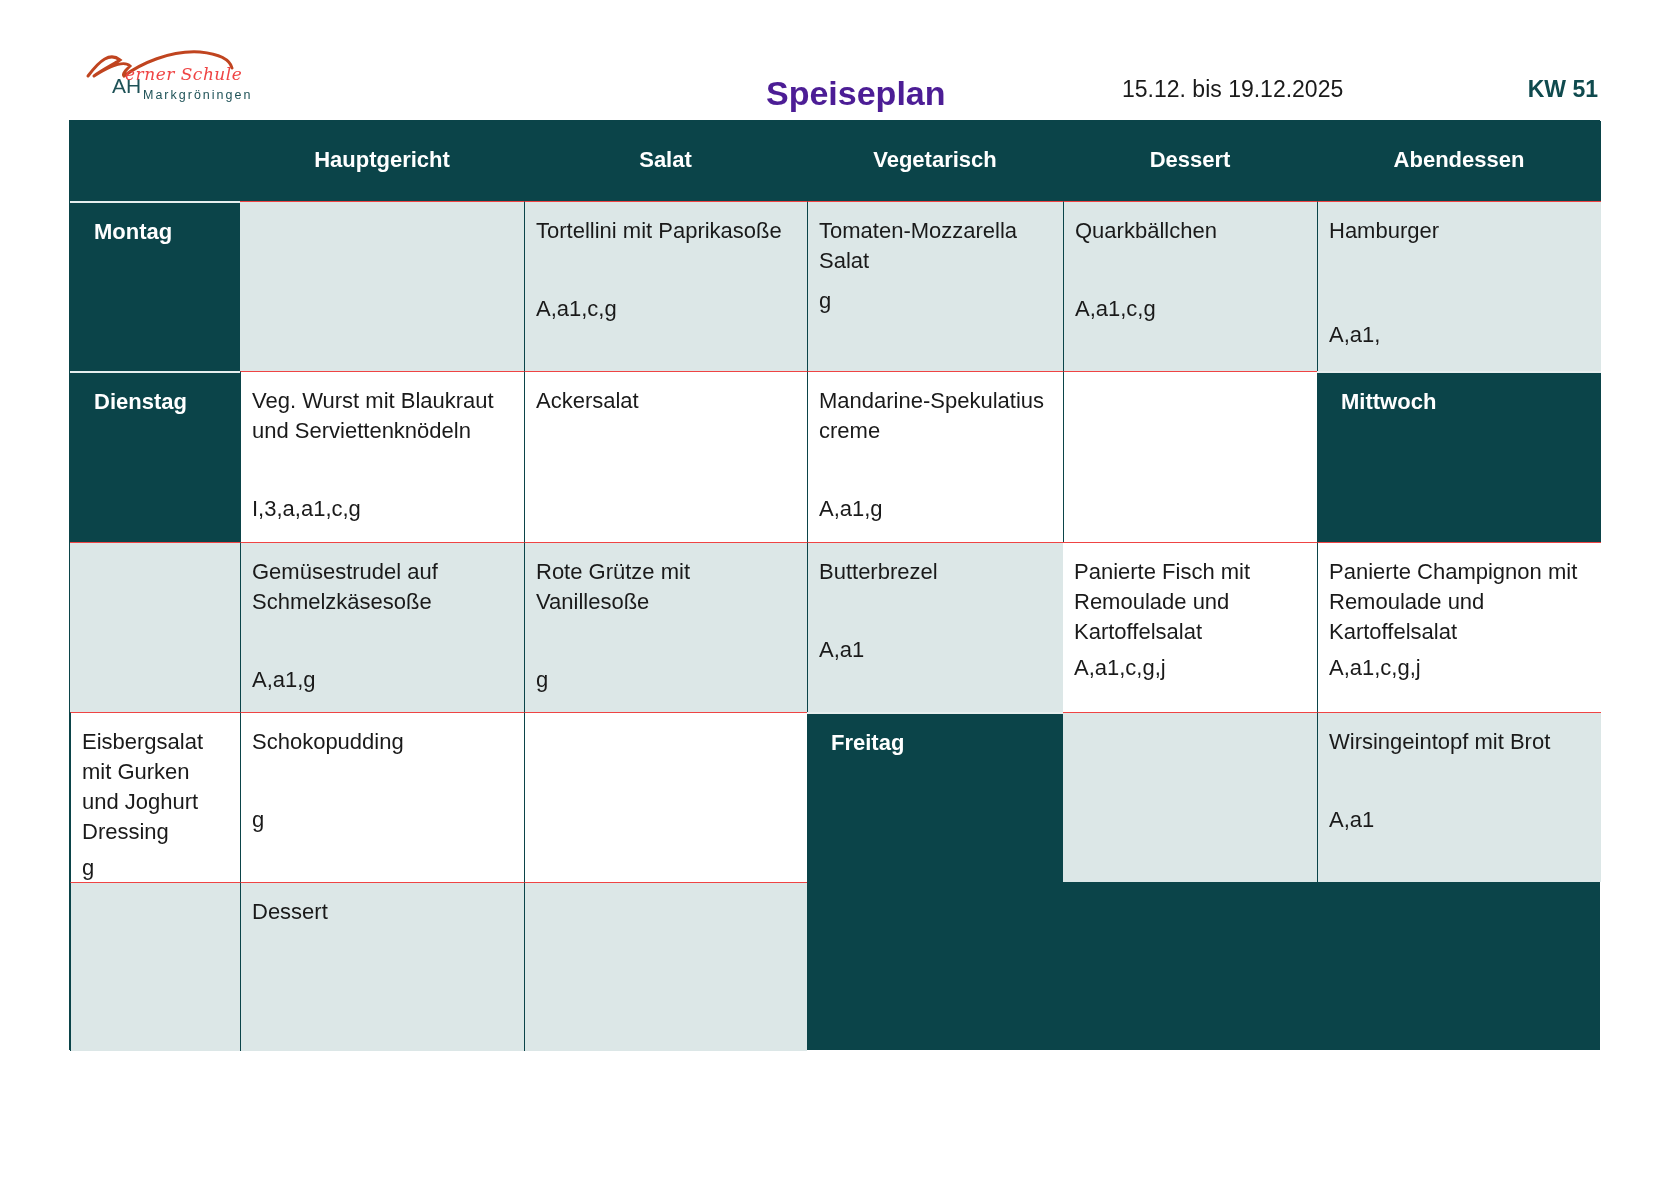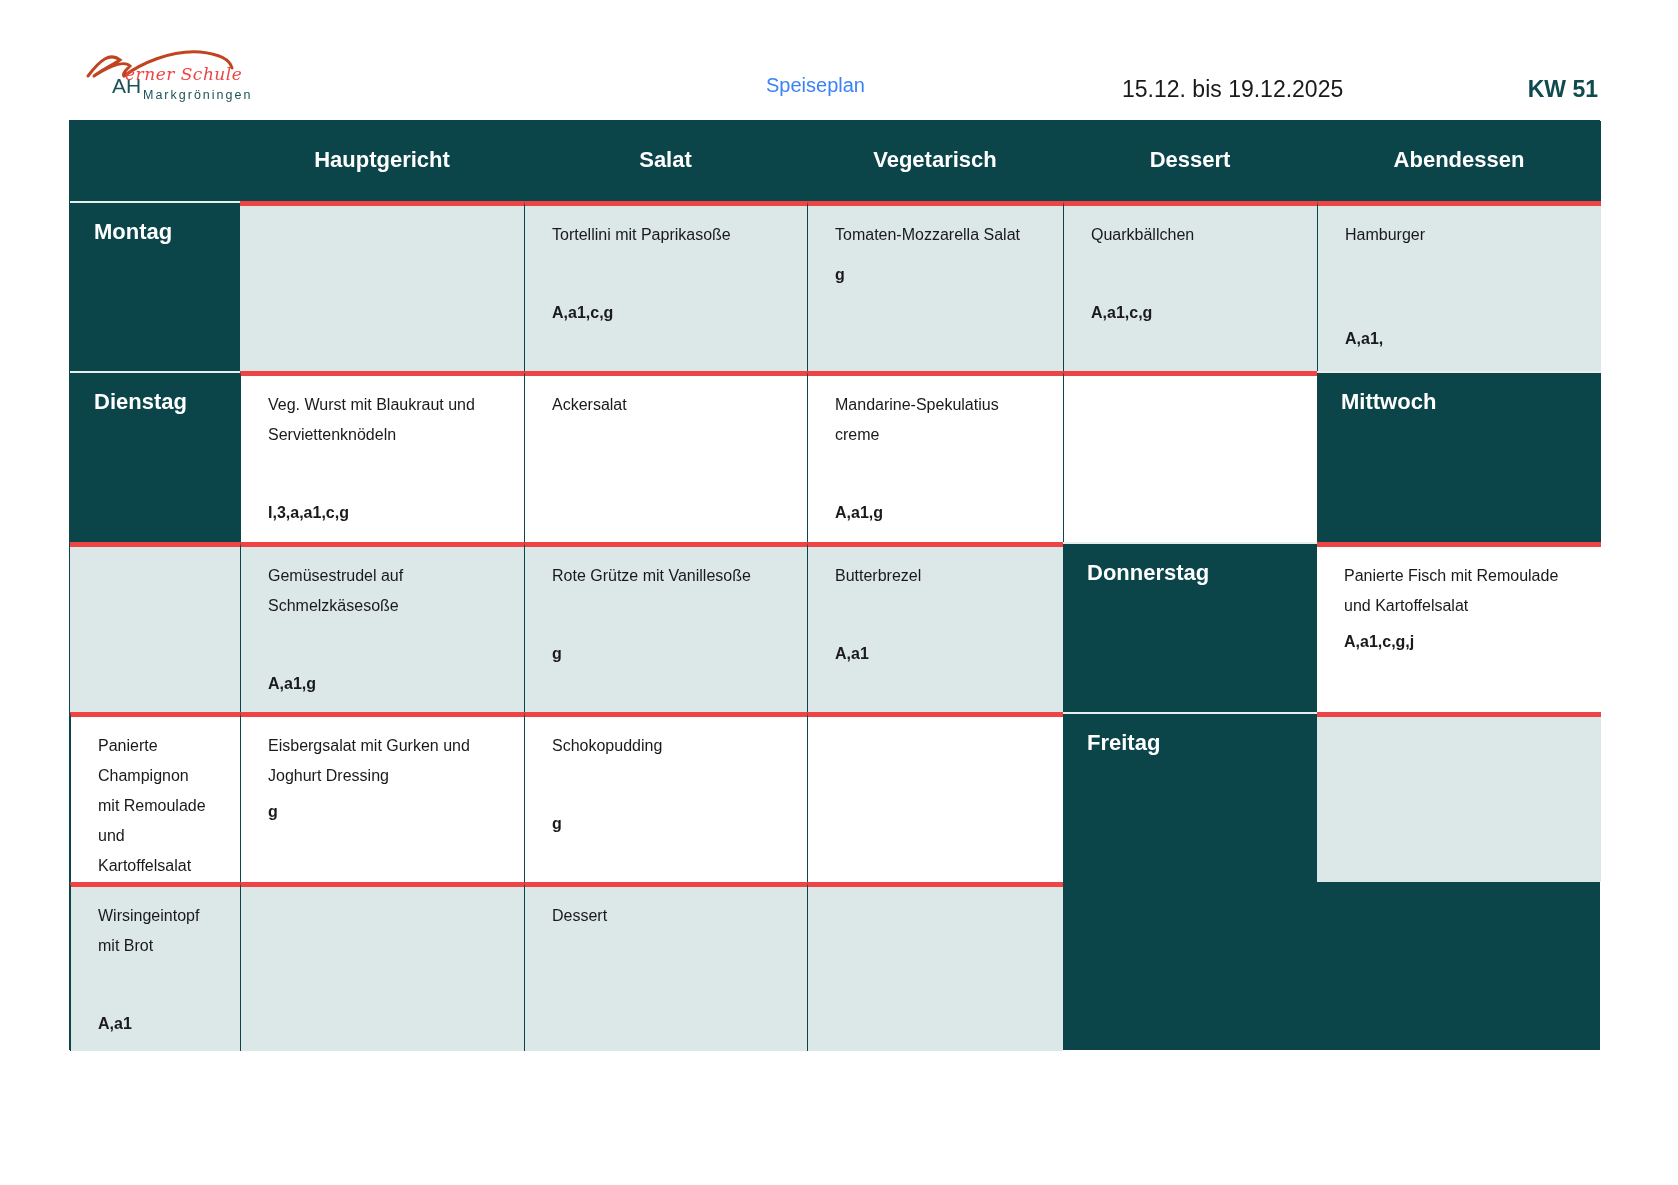--- a/index.html
+++ b/index.html
@@ -5,42 +5,42 @@
   html, body { margin:0; padding:0; }
   body {
     width:1678px; height:1185px; background:#ffffff; position:relative; overflow:hidden;
     font-family:"Liberation Sans", "DejaVu Sans", sans-serif; color:#1a1a1a;
   }
   .logo { position:absolute; left:80px; top:30px; width:200px; height:80px; }
   .logo svg { position:absolute; left:0; top:0; }
   .logo-ah { position:absolute; left:32px; top:4px; font-size:21px; color:#1e5257; letter-spacing:0px;margin-top:40px; }
   .logo-werner { position:absolute; left:45px; top:34px; font-family:"DejaVu Serif", serif; font-style:italic; font-size:17px; color:#ef4444; letter-spacing:0.5px; }
   .logo-ort { position:absolute; left:63px; top:58px; font-size:12.5px; color:#1e5257; letter-spacing:2px; }
-  .title { position:absolute; left:766px; top:74px; font-size:20px; font-weight:normal; color:#3b82f6; }
+  .title { position:absolute; left:766px; top:74px; font-size:34px; font-weight:bold; color:#4c1d95; }
   .dates { position:absolute; left:1122px; top:76px; font-size:23px; color:#1a1a1a; }
   .kw { position:absolute; right:80px; top:76px; font-size:23px; font-weight:bold; color:#0f4a4e; }
 
   .grid {
     position:absolute; left:69px; top:120px; width:1531px; height:930px;
     display:grid;
     grid-template-columns: 170px 284px 283px 256px 254px 284px;
     grid-template-rows: 80px 170px 171px 170px 170px 169px;
     background:#0b4449;
     border:1px solid #0b4449; box-sizing:border-box;
   }
   .hcell { background:#0b4449; color:#ffffff; font-weight:bold; font-size:22px;
     display:flex; align-items:center; justify-content:center; padding-bottom:2px; }
   .hcell.first { border-bottom:none; }
   .day { background:#0b4449; color:#ffffff; font-weight:bold; font-size:22px; padding:16px 24px; box-sizing:border-box; border-top:2px solid #e6eeee; }
-  .cell { box-sizing:border-box; padding:14px 27px; font-size:16px; line-height:30px; border-left:1px solid #0b4449; border-top:5px solid #ef4444; position:relative; }
+  .cell { box-sizing:border-box; padding:14px 11px; font-size:22px; line-height:30px; border-left:1px solid #0b4449; border-top:1px solid #ef4444; position:relative; }
   .cell.first-col { border-left:none; }
   .row-shade { background:#dce7e7; }
   .row-plain { background:#ffffff; }
   .dish { display:block; }
-  .allergen { display:block;font-weight:bold; }
+  .allergen { display:block; }
 </style>
 </head>
 <body>
 
 <div class="logo">
   <svg width="200" height="80">
     <path d="M8 46 C 20 30, 30 22, 40 30 C 34 34, 22 40, 14 46 M14 46 C 30 36, 44 30, 50 36 C 46 40, 42 44, 44 46 C 60 34, 90 20, 120 22 C 140 24, 150 30, 152 38" stroke="#c0441f" stroke-width="3" fill="none" stroke-linecap="round"></path>
   </svg>
   <span class="logo-ah">AH</span>
   <span class="logo-werner">erner Schule</span>
@@ -106,21 +106,20 @@
       <span class="allergen" style="margin-top: 48px;">A,a1,g</span>
     </div>
     <div class="cell row-shade">
       <span class="dish">Rote Grütze mit Vanillesoße</span>
       <span class="allergen" style="margin-top: 48px;">g</span>
     </div>
     <div class="cell row-shade">
       <span class="dish">Butterbrezel</span>
       <span class="allergen" style="margin-top: 48px;">A,a1</span>
     </div>
-    <div class="day">Donnerstag</div>
     <div class="cell row-plain first-col">
       <span class="dish">Panierte Fisch mit Remoulade und Kartoffelsalat</span>
       <span class="allergen" style="margin-top: 6px;">A,a1,c,g,j</span>
     </div>
     <div class="cell row-plain">
       <span class="dish">Panierte Champignon mit Remoulade und Kartoffelsalat</span>
       <span class="allergen" style="margin-top: 6px;">A,a1,c,g,j</span>
     </div>
     <div class="cell row-plain">
       <span class="dish">Eisbergsalat mit Gurken und Joghurt Dressing</span>

